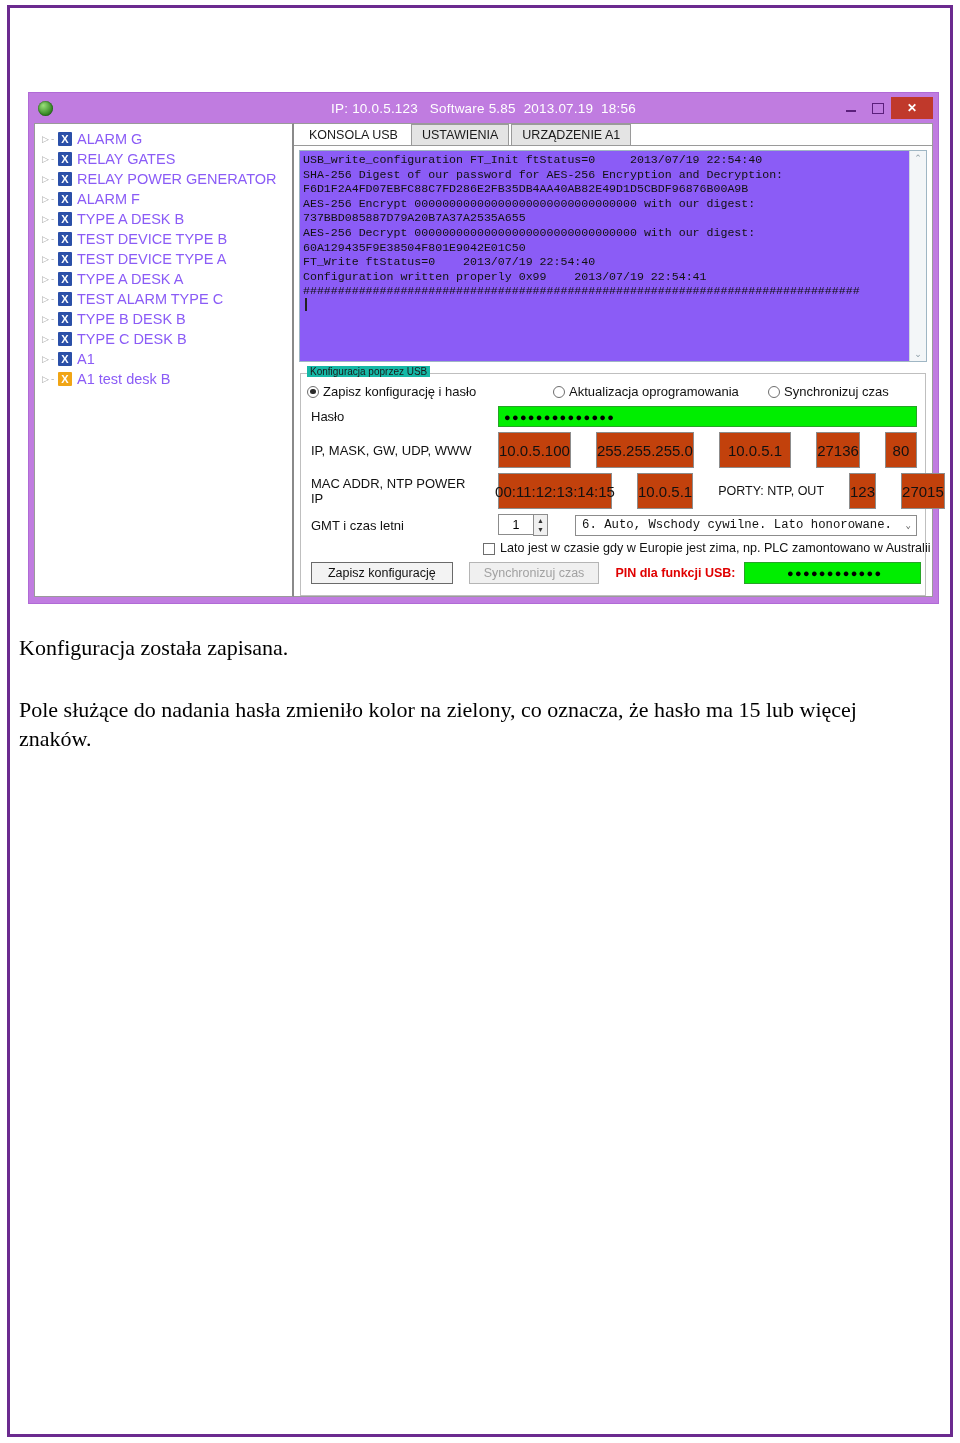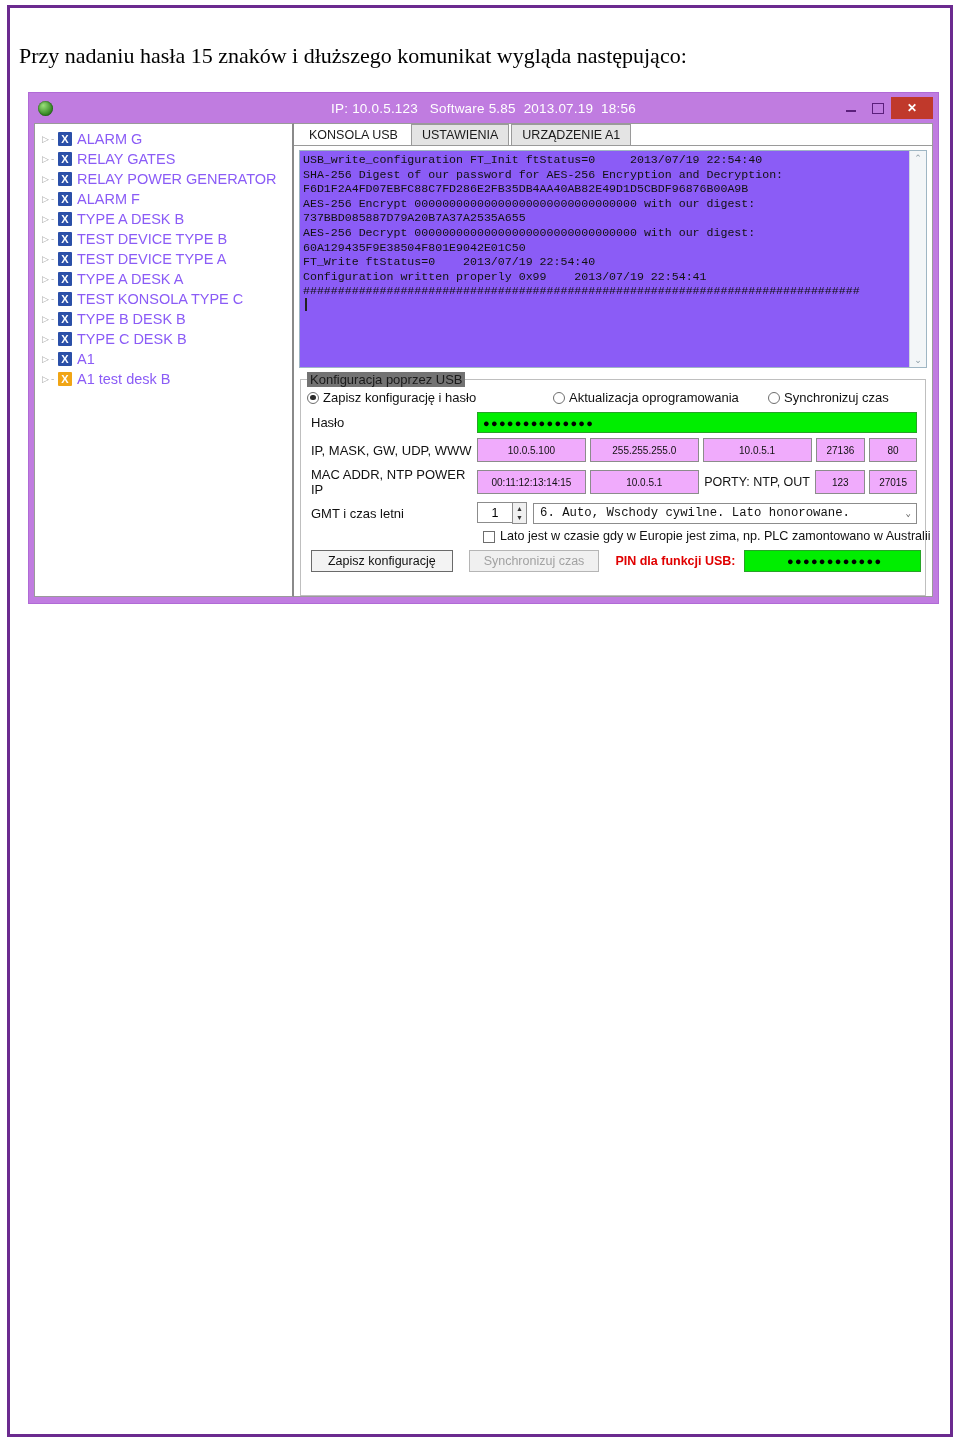--- a/index.html
+++ b/index.html
@@ -232,23 +232,23 @@
   #config-group {
     margin: 11px 6px 0 6px;
     border: 1px solid #bfbfbf;
     padding: 10px 4px 6px 4px;
     position: relative;
     flex: 1;
   }
   #config-legend {
     position: absolute;
     left: 6px; top: -8px;
-    background: #737373;
+    background: #14b8a6;
     padding: 0 3px;
-    font-size: 13px;
+    font-size: 10px;
     color: #1a1a1a;
   }
   .radio-row {
     display: flex;
     align-items: center;
     padding-left: 2px;
     margin-bottom: 7px;
   }
   .radio-item { display: flex; align-items: center; white-space: nowrap; }
   .radio {
@@ -267,33 +267,34 @@
     width: 5.4px; height: 5.4px;
     border-radius: 50%;
     background: #2b2b2b;
   }
   .radio-label { font-size: 13px; color: #111; }
 
   .field-row {
     display: flex;
     align-items: center;
     margin-bottom: 5px;
+    gap: 21px;
   }
   .field-label {
     width: 172px;
     flex: none;
     font-size: 13px;
     color: #111;
     padding-left: 6px;
   }
   .txtbox {
     border: 1px solid #8c8c8c;
-    background: #f0abfc;
-    height: 24px;
-    font-size: 10px;
+    background: #c2410c;
+    height: 36px;
+    font-size: 15px;
     color: #111;
     display: flex;
     align-items: center;
     justify-content: center;
     margin-right: 4px;
     white-space: nowrap;
   }
   .txtbox.green {
     background: #00ee00;
     border-color: #27a327;
@@ -400,21 +401,20 @@
     font-size: 12.5px;
     color: #111;
     display: flex; align-items: center; justify-content: center;
   }
 </style>
 </head>
 <body>
 
 <div id="page">
 
-  <div id="intro-line" class="doc-text">Przy nadaniu hasła 15 znaków i dłuższego komunikat wygląda następująco:</div>
 
   <div id="app-window">
 
     <div id="titlebar">
       <div id="app-logo"></div>
       <div id="titlebar-text">IP: 10.0.5.123   Software 5.85  2013.07.19  18:56</div>
       <div id="window-controls">
         <div class="win-btn min"></div>
         <div class="win-btn max"></div>
         <div class="win-btn close">✕</div>
@@ -478,21 +478,21 @@
           <span class="tree-expander">▷</span>
           <span class="tree-dash">-</span>
           <span class="tree-icon">X</span>
           <span class="tree-label">TYPE A DESK A</span>
         </div>
 
         <div class="tree-row">
           <span class="tree-expander">▷</span>
           <span class="tree-dash">-</span>
           <span class="tree-icon">X</span>
-          <span class="tree-label">TEST KONSOLA TYPE C</span>
+          <span class="tree-label">TEST ALARM TYPE C</span>
         </div>
 
         <div class="tree-row">
           <span class="tree-expander">▷</span>
           <span class="tree-dash">-</span>
           <span class="tree-icon">X</span>
           <span class="tree-label">TYPE B DESK B</span>
         </div>
 
         <div class="tree-row">
@@ -611,14 +611,18 @@
             <div class="pin-label">PIN dla funkcji USB:</div>
             <div class="txtbox green" style="width:195px;height:22px;justify-content:center;margin-right:0">●●●●●●●●●●●●</div>
           </div>
 
 
         </div>
       </div>
     </div>
   </div>
 
+  <div id="after-block">
+    <div class="doc-text p1">Konfiguracja została zapisana.</div>
+    <div class="doc-text p2">Pole służące do nadania hasła zmieniło kolor na zielony, co oznacza, że hasło ma 15 lub więcej znaków.</div>
+  </div>
 
 </div>
 
 </body></html>

